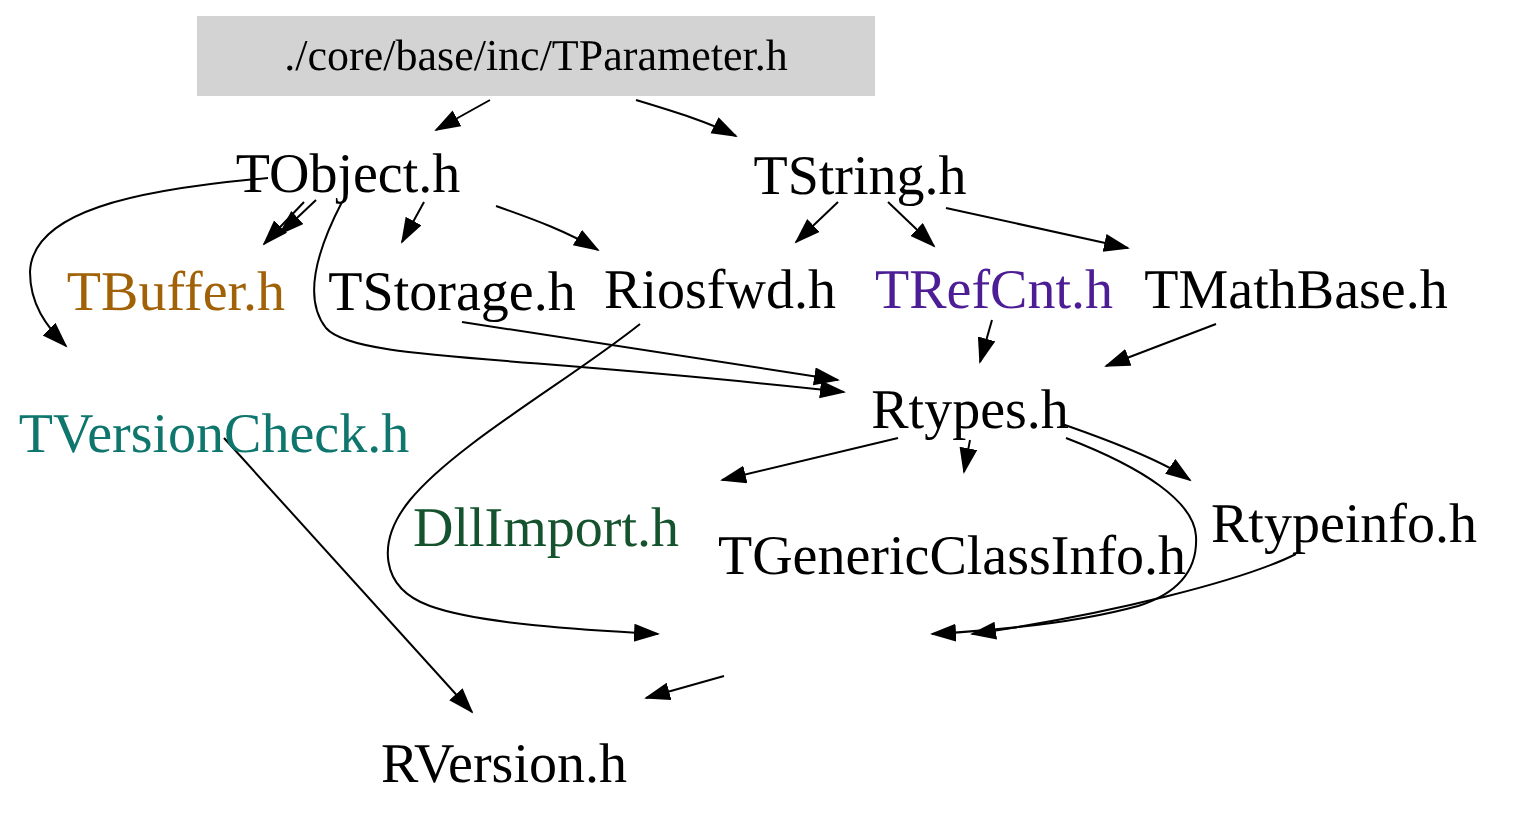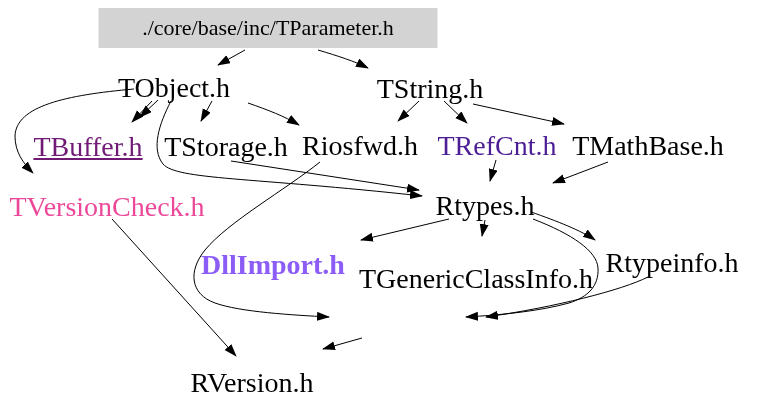--- a/index.html
+++ b/index.html
@@ -60,25 +60,25 @@
         <path d="M 533,219 C 572,234 597,251 598,268 C 599,286 588,297 569,303 C 540,311 502,315 466,317" fill="none" stroke="#000000" stroke-width="1" marker-end="url(#arrow)"></path>
         <path d="M 648,277 C 622,290 556,307 486,317" fill="none" stroke="#000000" stroke-width="1" marker-end="url(#arrow)"></path>
         <path d="M 112,219 L 236,356" fill="none" stroke="#000000" stroke-width="1" marker-end="url(#arrow)"></path>
         <path d="M 362,338 L 323,349" fill="none" stroke="#000000" stroke-width="1" marker-end="url(#arrow)"></path>
       </g>
   </svg>
 
   <div class="node root" style="left: 268px; top: 28px; color: rgb(0, 0, 0); background: rgb(211, 211, 211);">./core/base/inc/TParameter.h</div>
   <div class="node" style="left: 174px; top: 88px; color: rgb(0, 0, 0);">TObject.h</div>
   <div class="node" style="left: 430px; top: 89px; color: rgb(0, 0, 0);">TString.h</div>
-  <div class="node" style="left: 88px; top: 147px; color: #701a75; text-decoration: underline;">TBuffer.h</div>
+  <div class="node" style="left: 88px; top: 147px; color: #a16207;">TBuffer.h</div>
   <div class="node" style="left: 226px; top: 147px; color: rgb(0, 0, 0);">TStorage.h</div>
   <div class="node" style="left: 360px; top: 146px; color: rgb(0, 0, 0);">Riosfwd.h</div>
   <div class="node" style="left: 497px; top: 146px; color: #4c1d95;">TRefCnt.h</div>
   <div class="node" style="left: 648px; top: 146px; color: rgb(0, 0, 0);">TMathBase.h</div>
-  <div class="node" style="left: 107px; top: 207px; color: #ec4899;">TVersionCheck.h</div>
+  <div class="node" style="left: 107px; top: 218px; color: #0f766e;">TVersionCheck.h</div>
   <div class="node" style="left: 485px; top: 206px; color: rgb(0, 0, 0);">Rtypes.h</div>
-  <div class="node" style="left: 273px; top: 265px; color: #8b5cf6; font-weight: bold;">DllImport.h</div>
+  <div class="node" style="left: 273px; top: 265px; color: #14532d;">DllImport.h</div>
   <div class="node" style="left: 476px; top: 279px; color: rgb(0, 0, 0);">TGenericClassInfo.h</div>
   <div class="node" style="left: 672px; top: 263px; color: rgb(0, 0, 0);">Rtypeinfo.h</div>
   <div class="node" style="left: 252px; top: 383px; color: rgb(0, 0, 0); text-align: right;">RVersion.h</div>
 
 </div>
 
 </body></html>

